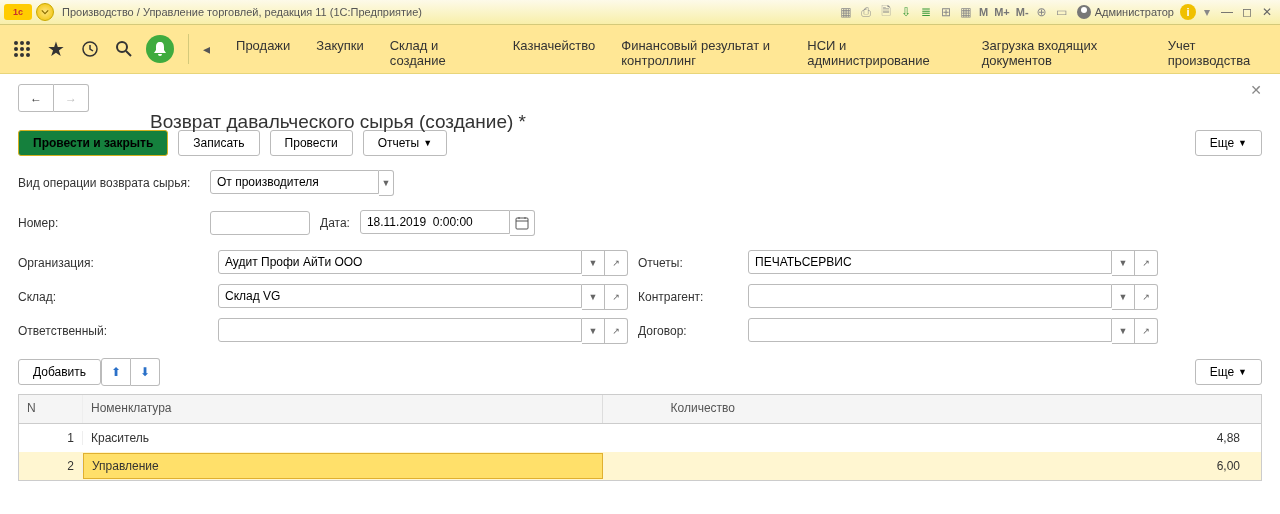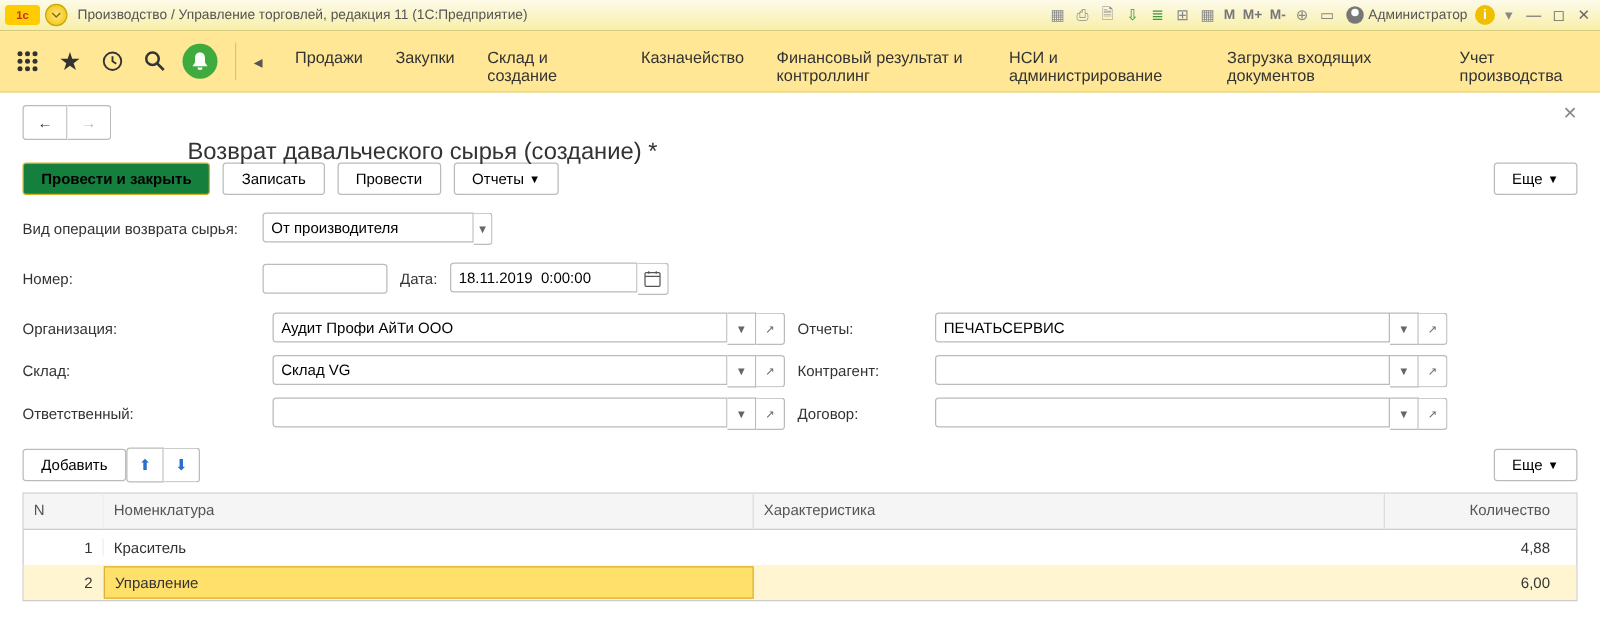--- a/index.html
+++ b/index.html
@@ -266,21 +266,20 @@
     <button class="btn">
         <span>Еще</span>
         <span class="caret">▼</span>
       </button>
   </div>
 
   <div class="table">
     <div class="thead">
       <div class="th c-n">N</div>
       <div class="th c-nom">Номенклатура</div>
-      <div class="th c-char">Характеристика</div>
       <div class="th c-qty">Количество</div>
     </div>
     <div class="tr">
       <div class="td c-n num">1</div>
       <div class="td c-nom">Краситель</div>
       <div class="td c-char"></div>
       <div class="td c-qty num">4,88</div>
     </div>
     <div class="tr sel">
       <div class="td c-n num">2</div>

